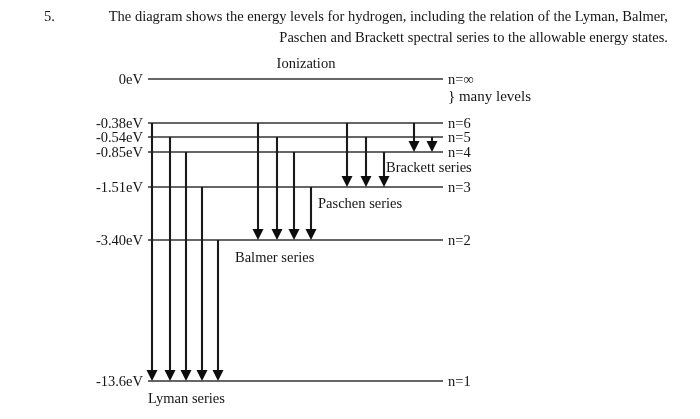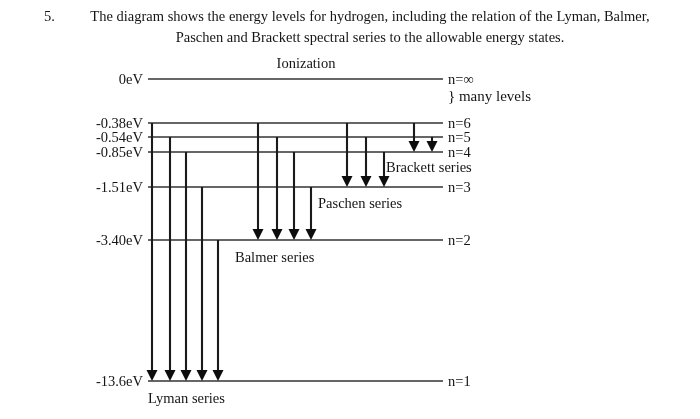--- a/index.html
+++ b/index.html
@@ -15,21 +15,21 @@
     position:absolute;
     left:44px; top:6px; width:630px;
   }
   .q-num{
     position:absolute; left:0; top:0;
     font-size:14.5px; line-height:21px;
   }
   .q-text{
     position:absolute; left:28px; top:0; width:596px;
     font-size:14.5px; line-height:21px;
-    text-align:center;
+    text-align:right;
   }
   .diagram{
     position:absolute; left:0; top:0; width:700px; height:419px;
   }
   svg{display:block;}
   .lvl-line{stroke:#333333;stroke-width:1.6;}
   .drop{stroke:#1a1a1a;stroke-width:2.1;}
   .arrowhead{fill:#0d0d0d;}
   text{font-family:"Liberation Serif", serif;fill:#151515;}
   .lbl-left{font-size:14.5px;text-anchor:end;}

